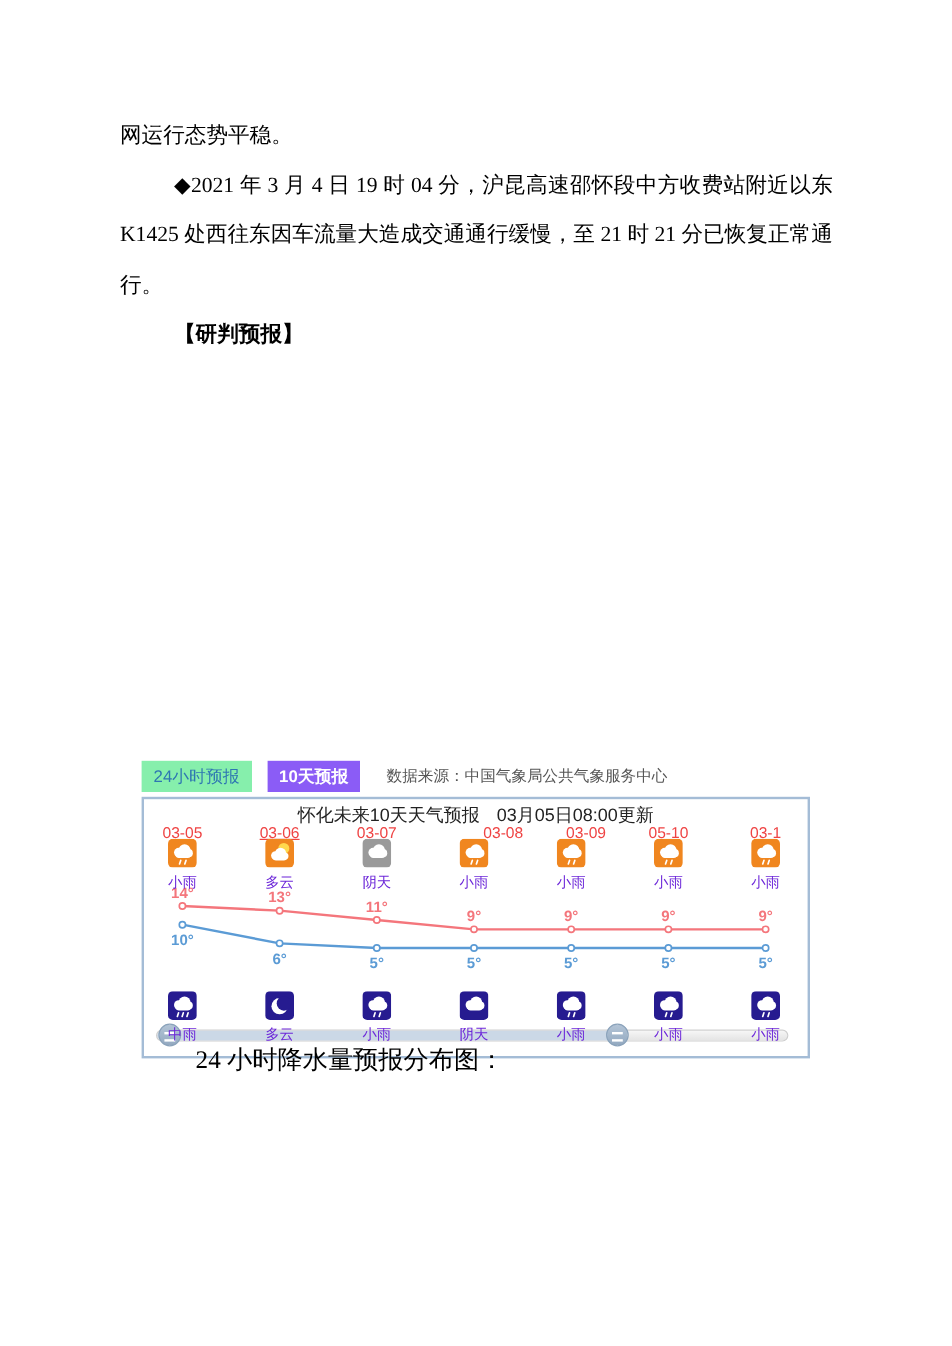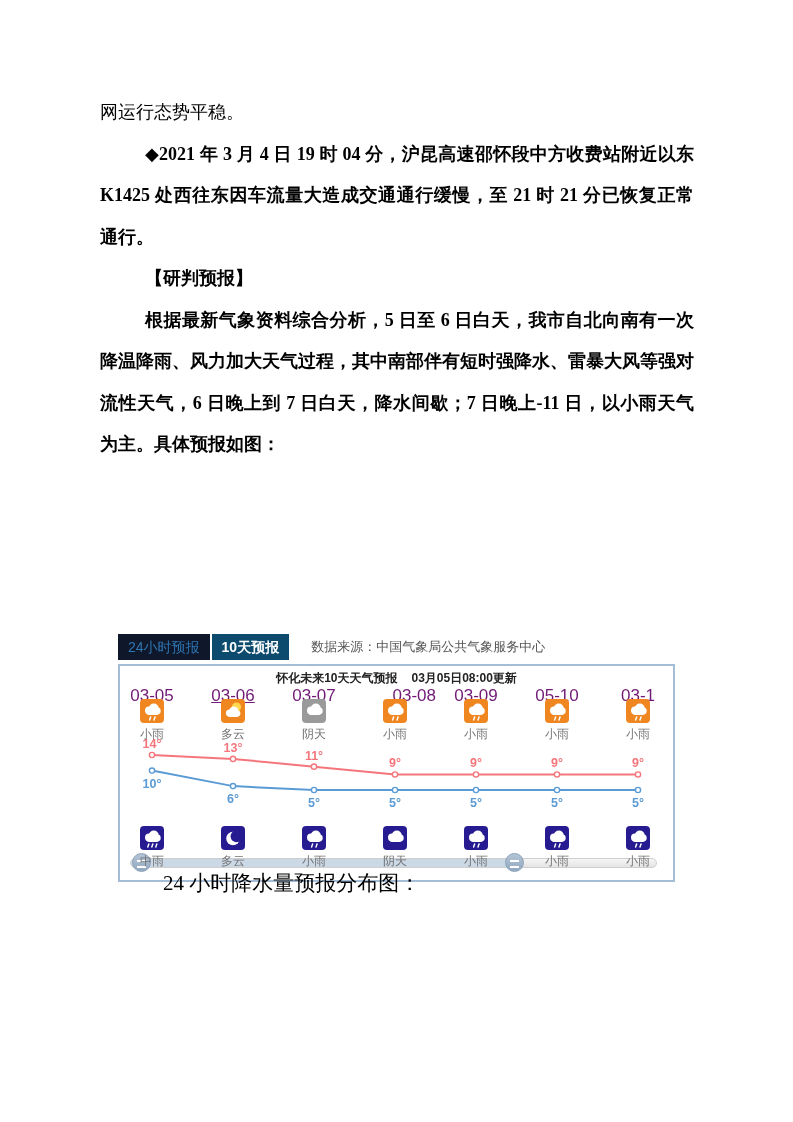--- a/index.html
+++ b/index.html
@@ -1,63 +1,62 @@
 <!DOCTYPE html>
 <html><head>
 <meta charset="utf-8">
 <style>
   html,body{margin:0;padding:0;}
   body{width:793px;height:1122px;background:#ffffff;position:relative;overflow:hidden;
        font-family:"Liberation Serif","DejaVu Serif",serif;color:#000;}
   .doc-text{position:absolute;left:100px;top:0;width:594px;padding-top:92px;
             font-size:18px;line-height:41.5px;text-align:justify;}
   .para{margin:0;}
-  .para.indent{text-indent:2.5em;font-weight:bold;}
+  .para.indent{text-indent:2.5em;}
   .para.bold{font-weight:bold;}
   .caption{position:absolute;left:100px;top:863px;width:594px;font-size:21px;
            line-height:41.5px;text-indent:3em;}
 
   
   .widget{position:absolute;left:118px;top:634px;width:557px;height:248px;
           font-family:"Liberation Sans","DejaVu Sans",sans-serif;}
   .tabs{position:absolute;top:0;left:0;height:26px;display:flex;align-items:stretch;}
   .tab{height:26px;line-height:26px;padding:0 10px;font-size:14px;white-space:nowrap;}
-  .tab.inactive{background:#0f172a;color:#2e76b2;margin-right:2px;}
-  .tab.active{background:#0c4a6e;color:#fff;font-weight:bold;}
+  .tab.inactive{background:#86efac;color:#2e76b2;margin-right:13px;}
+  .tab.active{background:#8b5cf6;color:#fff;font-weight:bold;}
   .source{margin-left:22px;font-size:13px;color:#555;line-height:26px;white-space:nowrap;}
   .box{position:absolute;top:30px;left:0;width:553px;height:214px;
        border:2px solid #a4bcd6;background:#fff;}
   .box-title{position:absolute;top:4px;left:0;width:100%;text-align:center;
-             font-size:12px;font-weight:bold;color:#222;white-space:nowrap;}
+             font-size:15px;font-weight:normal;color:#222;white-space:nowrap;}
   .box-title .updated{margin-left:14px;}
   .cell{position:absolute;width:82px;text-align:center;}
-  .date{font-size:17px;color:#701a75;}
+  .date{font-size:13px;color:#ef4444;}
   .wicon{display:inline-block;width:24px;height:24px;border-radius:4px;line-height:0;}
-  .wlabel{font-size:12px;color:#737373;margin-top:0px;line-height:14px;}
+  .wlabel{font-size:12px;color:#6d28d9;margin-top:0px;line-height:14px;}
   #temp-chart{position:absolute;left:0;top:70px;}
 
   .slider-track{position:absolute;left:10px;top:192px;width:527px;height:10px;
                 background:linear-gradient(#f6f6f6,#e4e4e4);border:1px solid #cfcfcf;
                 border-radius:6px;box-sizing:border-box;}
   .slider-range{position:absolute;left:0;top:0;height:8px;background:#cbd8e6;
                 border-radius:6px;}
   .slider-handle{position:absolute;top:-6px;width:19px;height:19px;border-radius:50%;
                  background:linear-gradient(#b3c4d6,#93a9c0);border:1px solid #8aa2ba;
                  box-sizing:border-box;}
   .slider-handle::after{content:"";position:absolute;left:4px;top:6px;width:9px;height:4px;
                  border-top:2px solid #fff;border-bottom:2px solid #fff;}
 </style>
 </head>
 <body>
 
 <div class="doc-text">
     <p class="para">网运行态势平稳。</p>
     <p class="para indent">◆2021 年 3 月 4 日 19 时 04 分，沪昆高速邵怀段中方收费站附近以东 K1425 处西往东因车流量大造成交通通行缓慢，至 21 时 21 分已恢复正常通行。</p>
     <p class="para indent bold">【研判预报】</p>
-    <p class="para indent">根据最新气象资料综合分析，5 日至 6 日白天，我市自北向南有一次降温降雨、风力加大天气过程，其中南部伴有短时强降水、雷暴大风等强对流性天气，6 日晚上到 7 日白天，降水间歇；7 日晚上-11 日，以小雨天气为主。具体预报如图：</p>
   </div>
 
 <div class="widget">
   <div class="tabs">
     <div class="tab inactive">24小时预报</div>
     <div class="tab active">10天预报</div>
     <div class="source">数据来源：中国气象局公共气象服务中心</div>
   </div>
   <div class="box">
     <div class="box-title">
@@ -183,21 +182,21 @@
           </svg></span><div class="wlabel">小雨</div></div>
       <div class="cell" style="left: 234px; top: 160px;"><span class="wicon"><svg width="24" height="24" viewBox="0 0 24 24">
             <rect x="0" y="0" width="24" height="24" rx="4" fill="#261b90"></rect>
             <g fill="#fff">
               <circle cx="9" cy="11.5" r="4"></circle>
               <circle cx="13.8" cy="9.5" r="5"></circle>
               <circle cx="17.3" cy="12" r="3.4"></circle>
               <rect x="6.5" y="10.5" width="12.5" height="5.5" rx="2.7"></rect>
             </g>
           </svg></span><div class="wlabel">阴天</div></div>
-      <div class="cell date" style="left: 315px; top: 20px;">03-09</div>
+      <div class="cell date" style="left: 303px; top: 20px; text-align: right;">03-09</div>
       <div class="cell" style="left: 315px; top: 33px;"><span class="wicon"><svg width="24" height="24" viewBox="0 0 24 24">
             <rect x="0" y="0" width="24" height="24" rx="4" fill="#f0861f"></rect>
             <g fill="#fff">
               <circle cx="9" cy="11.5" r="4"></circle>
               <circle cx="13.8" cy="9.5" r="5"></circle>
               <circle cx="17.3" cy="12" r="3.4"></circle>
               <rect x="6.5" y="10.5" width="12.5" height="5.5" rx="2.7"></rect>
             </g>
             <g stroke="#fff" stroke-width="1.4" stroke-linecap="round">
               <line x1="10.6" y1="18" x2="9.6" y2="21"></line>

